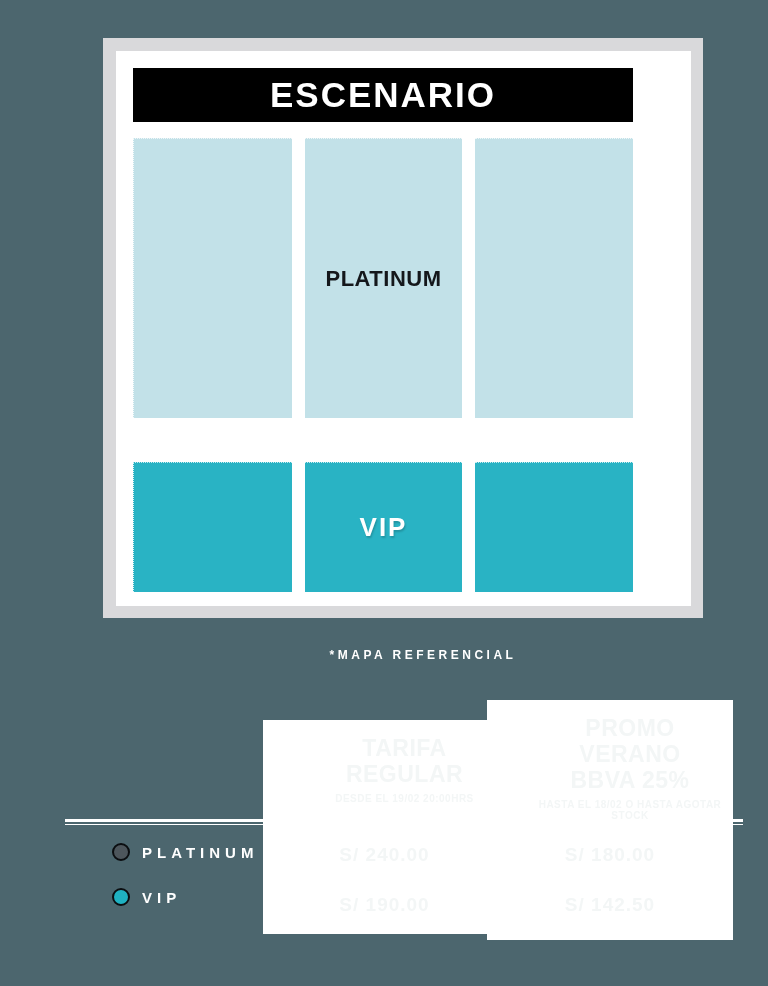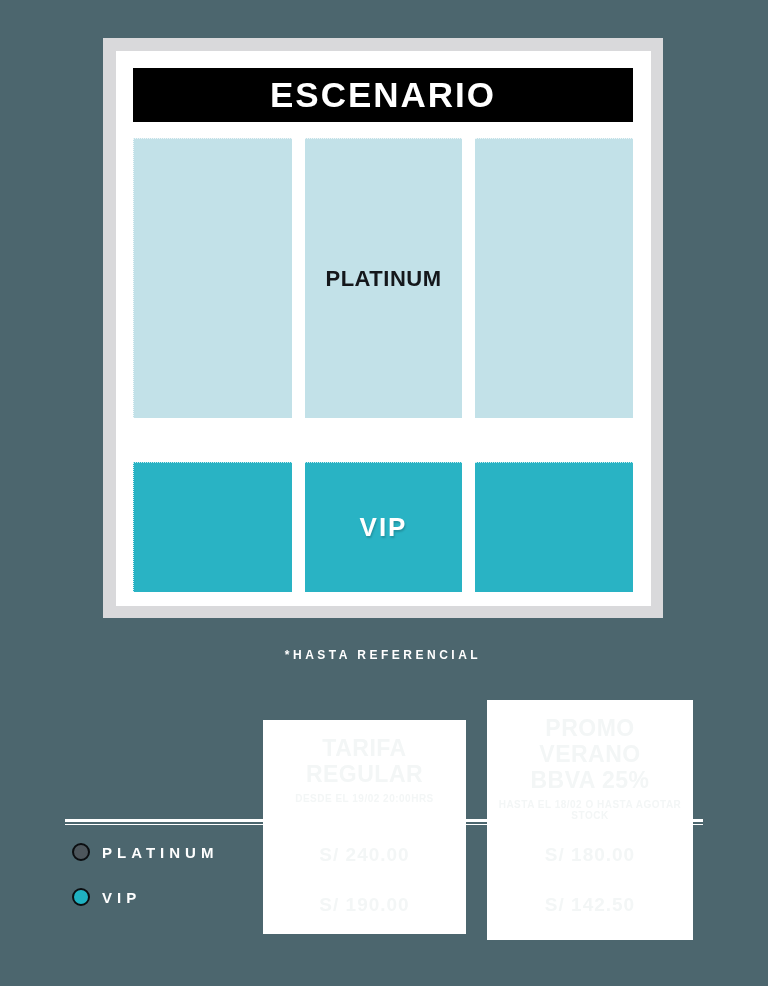--- a/index.html
+++ b/index.html
@@ -3,21 +3,21 @@
 <meta charset="utf-8">
 <style>
   html, body {
     margin: 0; padding: 0;
     width: 768px; height: 986px;
     background: #4C666E;
     font-family: "Liberation Sans", sans-serif;
     overflow: hidden;
     position: relative;
   }
-  .abs { position: absolute; }
+  .abs { position: absolute; padding-left: 40px; }
 
   
   .map-frame {
     left: 103px; top: 38px; width: 560px; height: 580px;
     background: #D9D9DB;
   }
   .map-panel {
     position: absolute; left: 13px; top: 13px; right: 12px; bottom: 12px;
     background: #FFFFFF;
   }
@@ -116,21 +116,21 @@
       <div class="sec-box first" style="background-color: rgb(41, 179, 196);"></div>
       <div class="sec-box" style="background-color: rgb(41, 179, 196);">
         <span class="vip-label">VIP</span>
       </div>
       <div class="sec-box" style="background-color: rgb(41, 179, 196);"></div>
     </div>
 
   </div>
 </div>
 
-<div class="abs map-caption">*HASTA REFERENCIAL</div>
+<div class="abs map-caption">*MAPA REFERENCIAL</div>
 
 <div class="abs divider-line"></div>
 
 <div class="abs legend-item legend-platinum">
   <span class="legend-dot" style="background-color: rgb(77, 86, 92);"></span>
   <span>PLATINUM</span>
 </div>
 
 <div class="abs legend-item legend-vip">
   <span class="legend-dot" style="background-color: rgb(31, 177, 193);"></span>

